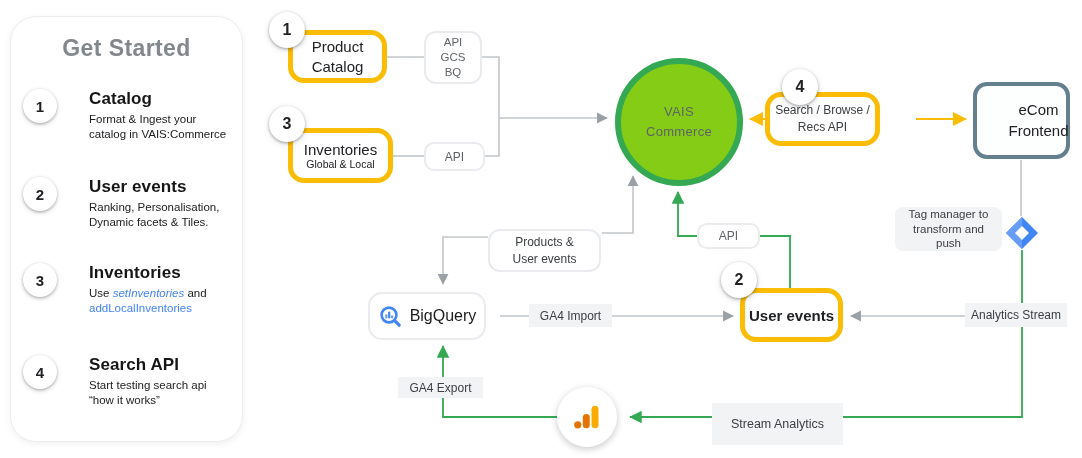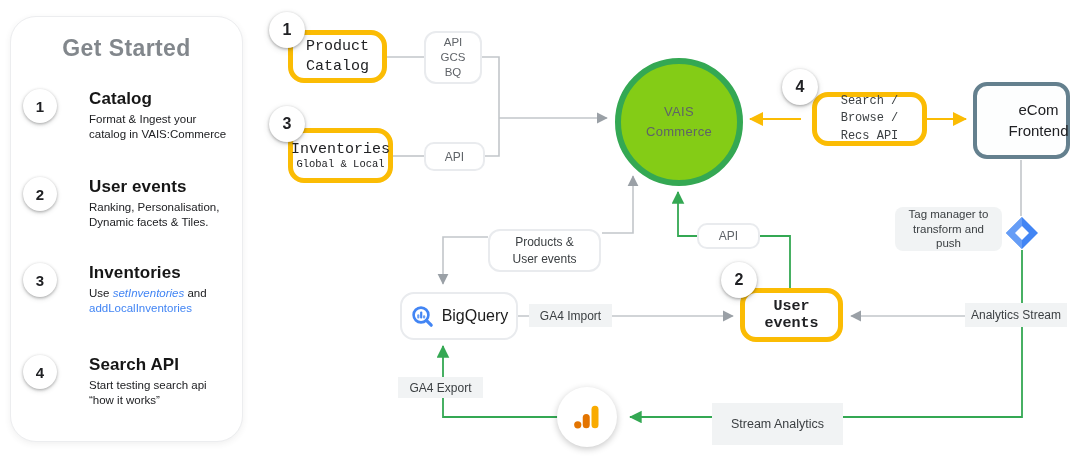--- a/index.html
+++ b/index.html
@@ -22,21 +22,21 @@
          font-size:15px;font-weight:700;color:#202124;}
   .s-content{margin-left:66px;}
   .s-title{font-size:17px;font-weight:700;color:#161616;margin-bottom:3px;letter-spacing:.1px;}
   .s-body{font-size:11.5px;color:#202124;line-height:1.32;}
   .link{color:#4285F4;}
   .italic{font-style:italic;}
 
   
   .ybox{background:#fff;border:5px solid #FBBC04;border-radius:16px;z-index:3;
         display:flex;flex-direction:column;align-items:center;justify-content:center;
-        text-align:center;color:#202124;font-family:Liberation Mono, monospace;}
+        text-align:center;color:#202124;}
   .lightbox{background:#fff;border:2.5px solid #E9EBEE;border-radius:12px;z-index:2;
         display:flex;align-items:center;justify-content:center;
         text-align:center;color:#5F6368;}
   .pill{background:#F1F3F4;border-radius:0;color:#3C4043;z-index:3;
         display:flex;align-items:center;justify-content:center;text-align:center;}
   .badge{width:36px;height:36px;border-radius:50%;background:#fff;z-index:4;
         box-shadow:0 1px 3px rgba(0,0,0,.3),0 2px 6px rgba(60,64,67,.18);
         display:flex;align-items:center;justify-content:center;
         font-size:16px;font-weight:700;color:#202124;}
   .vais{left:615px;top:58px;width:128px;height:128px;border-radius:50%;
@@ -158,37 +158,37 @@
     </div>
 
   <div class="abs ybox preline" style="left:288px;top:30px;width:99px;height:53px;font-size:15px;font-weight:500;line-height:1.3">Product
 Catalog</div>
 
   <div class="abs ybox" style="left:288px;top:128px;width:105px;height:55px">
     <div style="font-size:15px;font-weight:500">Inventories</div>
     <div style="font-size:10.5px">Global &amp; Local</div>
   </div>
 
-  <div class="abs ybox preline" style="left:812px;top:92px;width:115px;height:54px;font-size:12px;line-height:1.45;color:#3C4043">Search / Browse /
+  <div class="abs ybox preline" style="left:765px;top:92px;width:115px;height:54px;font-size:12px;line-height:1.45;color:#3C4043">Search / Browse /
 Recs API</div>
 
   <div class="abs ybox" style="left:740px;top:288px;width:103px;height:54px;font-size:15px;font-weight:700">User events</div>
 
   <div class="abs lightbox preline" style="left:424px;top:31px;width:58px;height:53px;font-size:11.5px;line-height:1.3">API
 GCS
 BQ</div>
 
   <div class="abs lightbox" style="left:424px;top:142px;width:61px;height:29px;font-size:12px;border-radius:10px">API</div>
 
   <div class="abs lightbox preline" style="left:488px;top:229px;width:113px;height:43px;font-size:12px;line-height:1.4;color:#3C4043">Products &amp;
 User events</div>
 
   <div class="abs lightbox" style="left:697px;top:223px;width:63px;height:26px;font-size:12px;border-radius:10px">API</div>
 
-  <div class="abs lightbox" style="left:400px;top:292px;width:118px;height:48px;border-radius:14px">
+  <div class="abs lightbox" style="left:368px;top:292px;width:118px;height:48px;border-radius:14px">
     <span class="icon-abs" style="display:flex">
       <svg width="24" height="24" viewBox="0 0 24 24">
         <circle cx="11" cy="11" r="7.4" fill="none" stroke="#4285F4" stroke-width="2.6"></circle>
         <rect x="7.2" y="10.2" width="2.2" height="4.4" rx="1" fill="#669DF6"></rect>
         <rect x="10.1" y="7.6" width="2.2" height="7" rx="1" fill="#4285F4"></rect>
         <rect x="13" y="11.2" width="2.2" height="3.4" rx="1" fill="#669DF6"></rect>
         <line x1="16.4" y1="16.4" x2="21.2" y2="21.2" stroke="#4285F4" stroke-width="3.2" stroke-linecap="round"></line>
       </svg>
     </span>
     <span class="bq-label">BigQuery</span>

